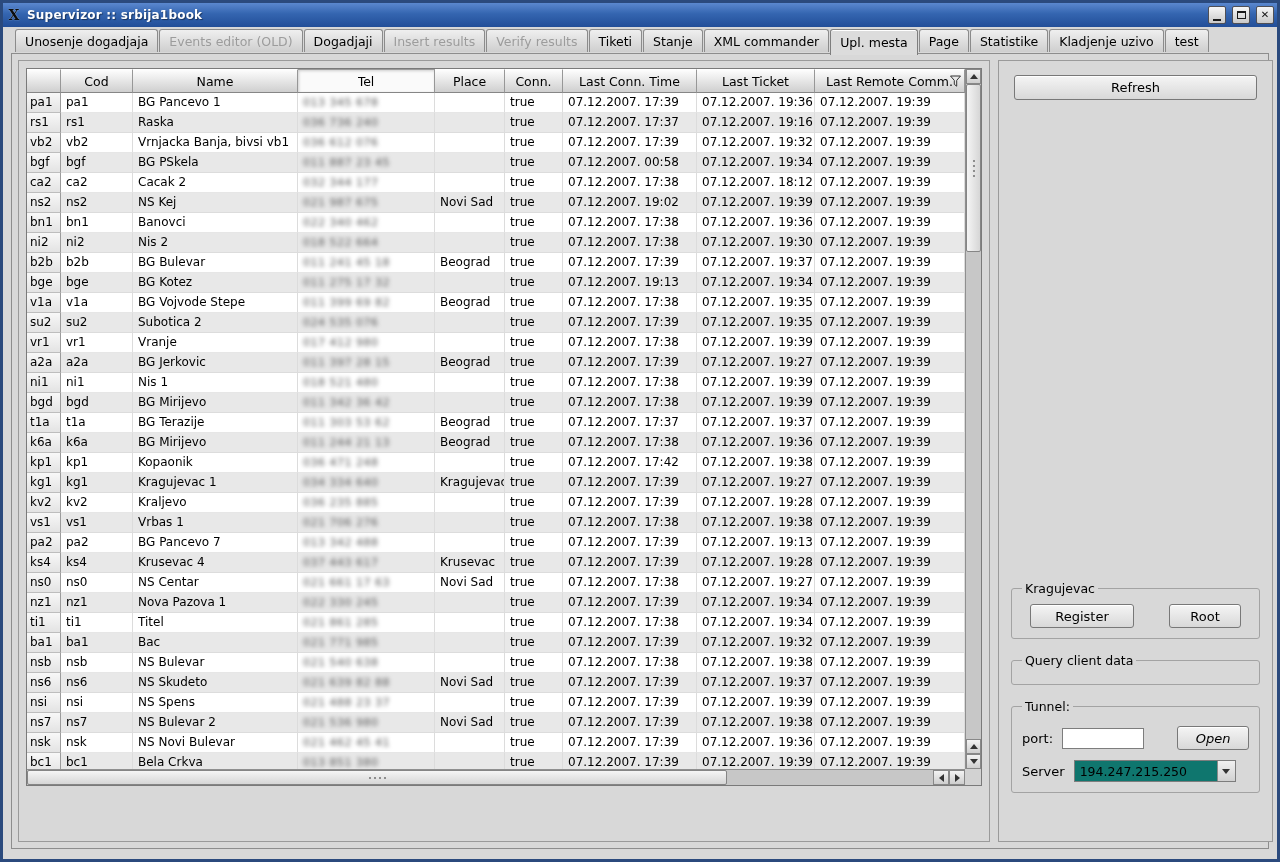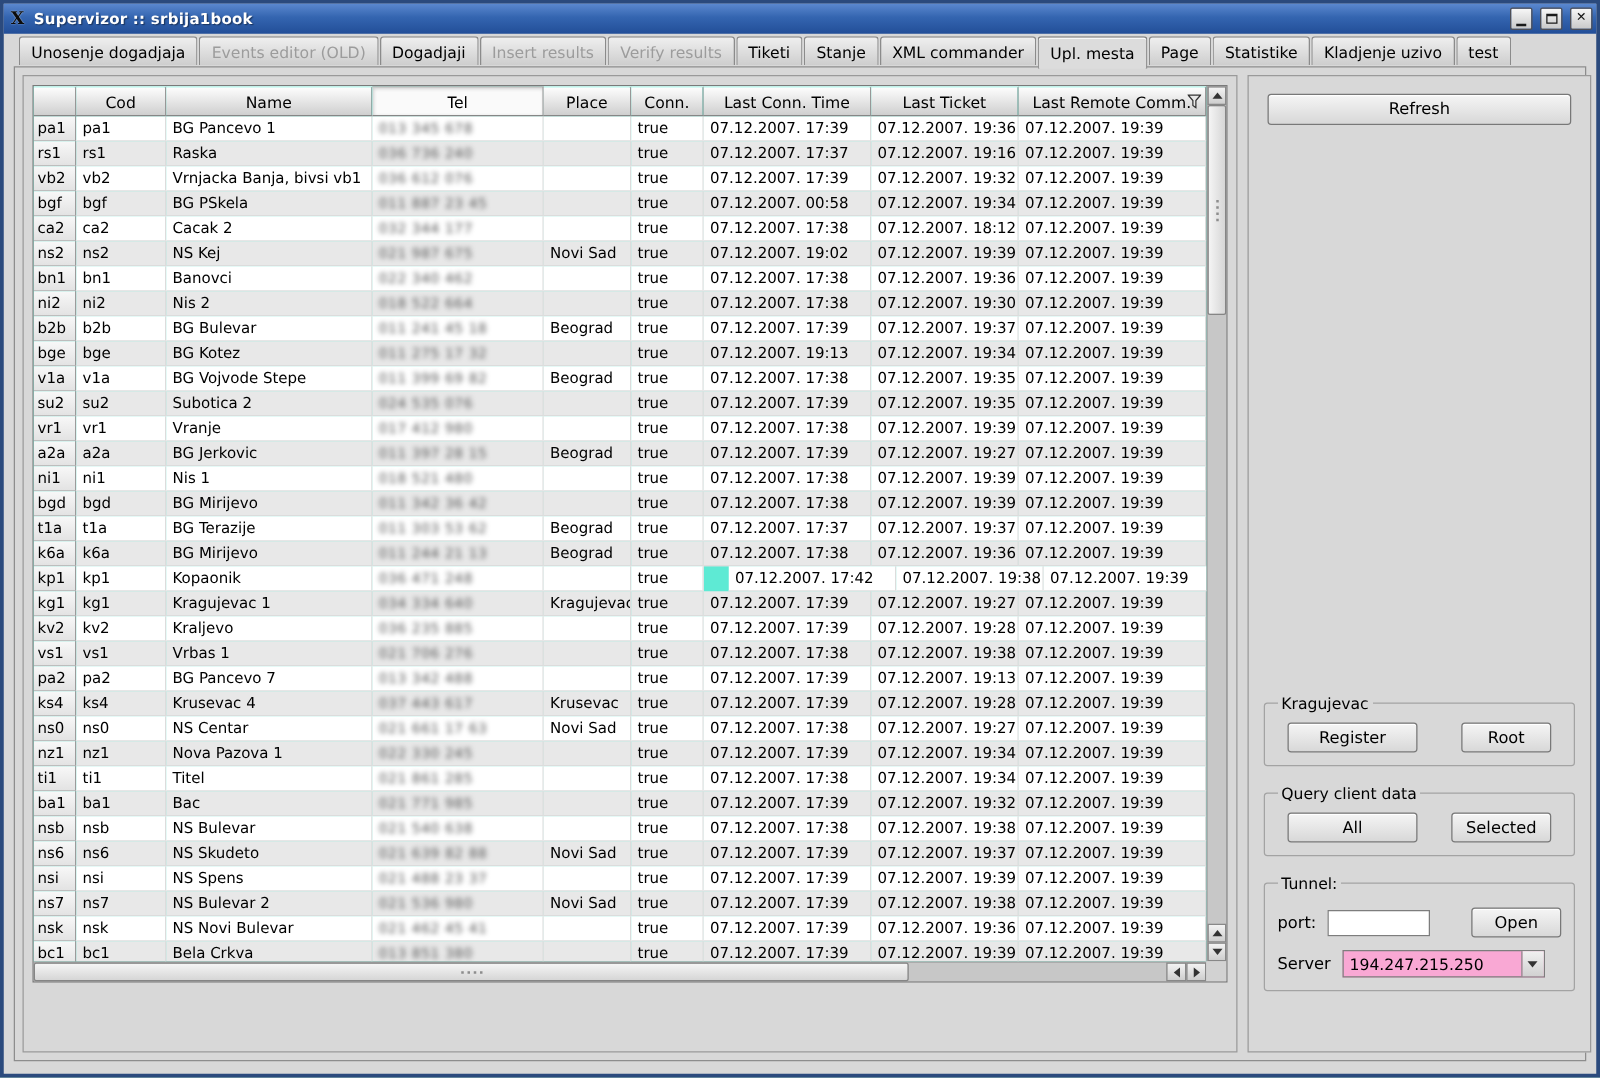--- a/index.html
+++ b/index.html
@@ -100,21 +100,21 @@
   .spacer{flex:1;}
   fieldset{border:1px solid #a3a3a3;border-radius:3px;margin:0 0 14px;padding:6px 10px 10px;}
   legend{font-size:12.5px;padding:0 3px;}
   .btnrow{display:flex;justify-content:space-between;padding:2px 8px 0;}
   .btnrow .btn{height:24px;}
   .w104{width:104px;} .w72{width:72px;} .w80{width:80px;}
   .form-row{display:flex;align-items:center;gap:9px;margin-top:6px;font-size:13px;}
   input.port{width:82px;height:21px;box-sizing:border-box;border:1px solid #7d7d7d;background:#fff;
              padding:1px 4px;font-size:12px;font-family:inherit;}
   .combo{display:flex;width:162px;height:22px;box-sizing:border-box;border:1px solid #7d7d7d;
-         background:#f9a8d4;align-items:stretch;}
+         background:#0f766e;align-items:stretch;}
   .combo-text{flex:1;display:flex;align-items:center;padding:0 5px;font-size:12.5px;
               white-space:nowrap;overflow:hidden;}
   .combo-btn{width:17px;background:linear-gradient(#f1f1f1,#d1d1d1);border-left:1px solid #8a8a8a;
              display:flex;align-items:center;justify-content:center;}
   .tunnel-fieldset{margin-bottom:38px;}
 </style>
 </head>
 <body>
 
 <div class="window">
@@ -387,21 +387,21 @@
                 <div class="cell" style="width: 118px;">07.12.2007. 19:36</div>
                 <div class="cell" style="width: 150px;">07.12.2007. 19:39</div>
               </div>
               <div class="trow">
                 <div class="rowhdr">kp1</div>
                 <div class="cell" style="width: 72px;">kp1</div>
                 <div class="cell" style="width: 165px;">Kopaonik</div>
                 <div class="cell" style="width: 137px;"><span class="blur-tel">036 471 248</span></div>
                 <div class="cell" style="width: 70px;"></div>
                 <div class="cell" style="width: 58px;">true</div>
-                <div class="cell" style="width: 134px; margin-left: 20px;">07.12.2007. 17:42</div>
+                <div class="cell" style="width: 134px;">07.12.2007. 17:42</div>
                 <div class="cell" style="width: 118px;">07.12.2007. 19:38</div>
                 <div class="cell" style="width: 150px;">07.12.2007. 19:39</div>
               </div>
               <div class="trow alt">
                 <div class="rowhdr">kg1</div>
                 <div class="cell" style="width: 72px;">kg1</div>
                 <div class="cell" style="width: 165px;">Kragujevac 1</div>
                 <div class="cell" style="width: 137px;"><span class="blur-tel">034 334 640</span></div>
                 <div class="cell" style="width: 70px;">Kragujevac</div>
                 <div class="cell" style="width: 58px;">true</div>
@@ -615,32 +615,28 @@
       <fieldset>
         <legend>Kragujevac</legend>
         <div class="btnrow">
           <button class="btn w104">Register</button>
           <button class="btn w72">Root</button>
         </div>
       </fieldset>
 
       <fieldset>
         <legend>Query client data</legend>
-        <div class="btnrow">
-          <button class="btn w104">All</button>
-          <button class="btn w80">Selected</button>
-        </div>
       </fieldset>
 
       <fieldset class="tunnel-fieldset">
         <legend>Tunnel:</legend>
         <div class="form-row">
           <span>port:</span>
           <input class="port" type="text" value="" style="">
-          <button class="btn w72" style="margin-left:24px;height:24px;">Open</button>
+          <button class="btn w72" style="margin-left:24px;height:24px;font-style:italic;">Open</button>
         </div>
         <div class="form-row" style="margin-top:10px;">
           <span>Server</span>
           <div class="combo">
             <span class="combo-text">194.247.215.250</span>
             <span class="combo-btn">
                 <span class="arrow down"></span>
               </span>
           </div>
         </div>

